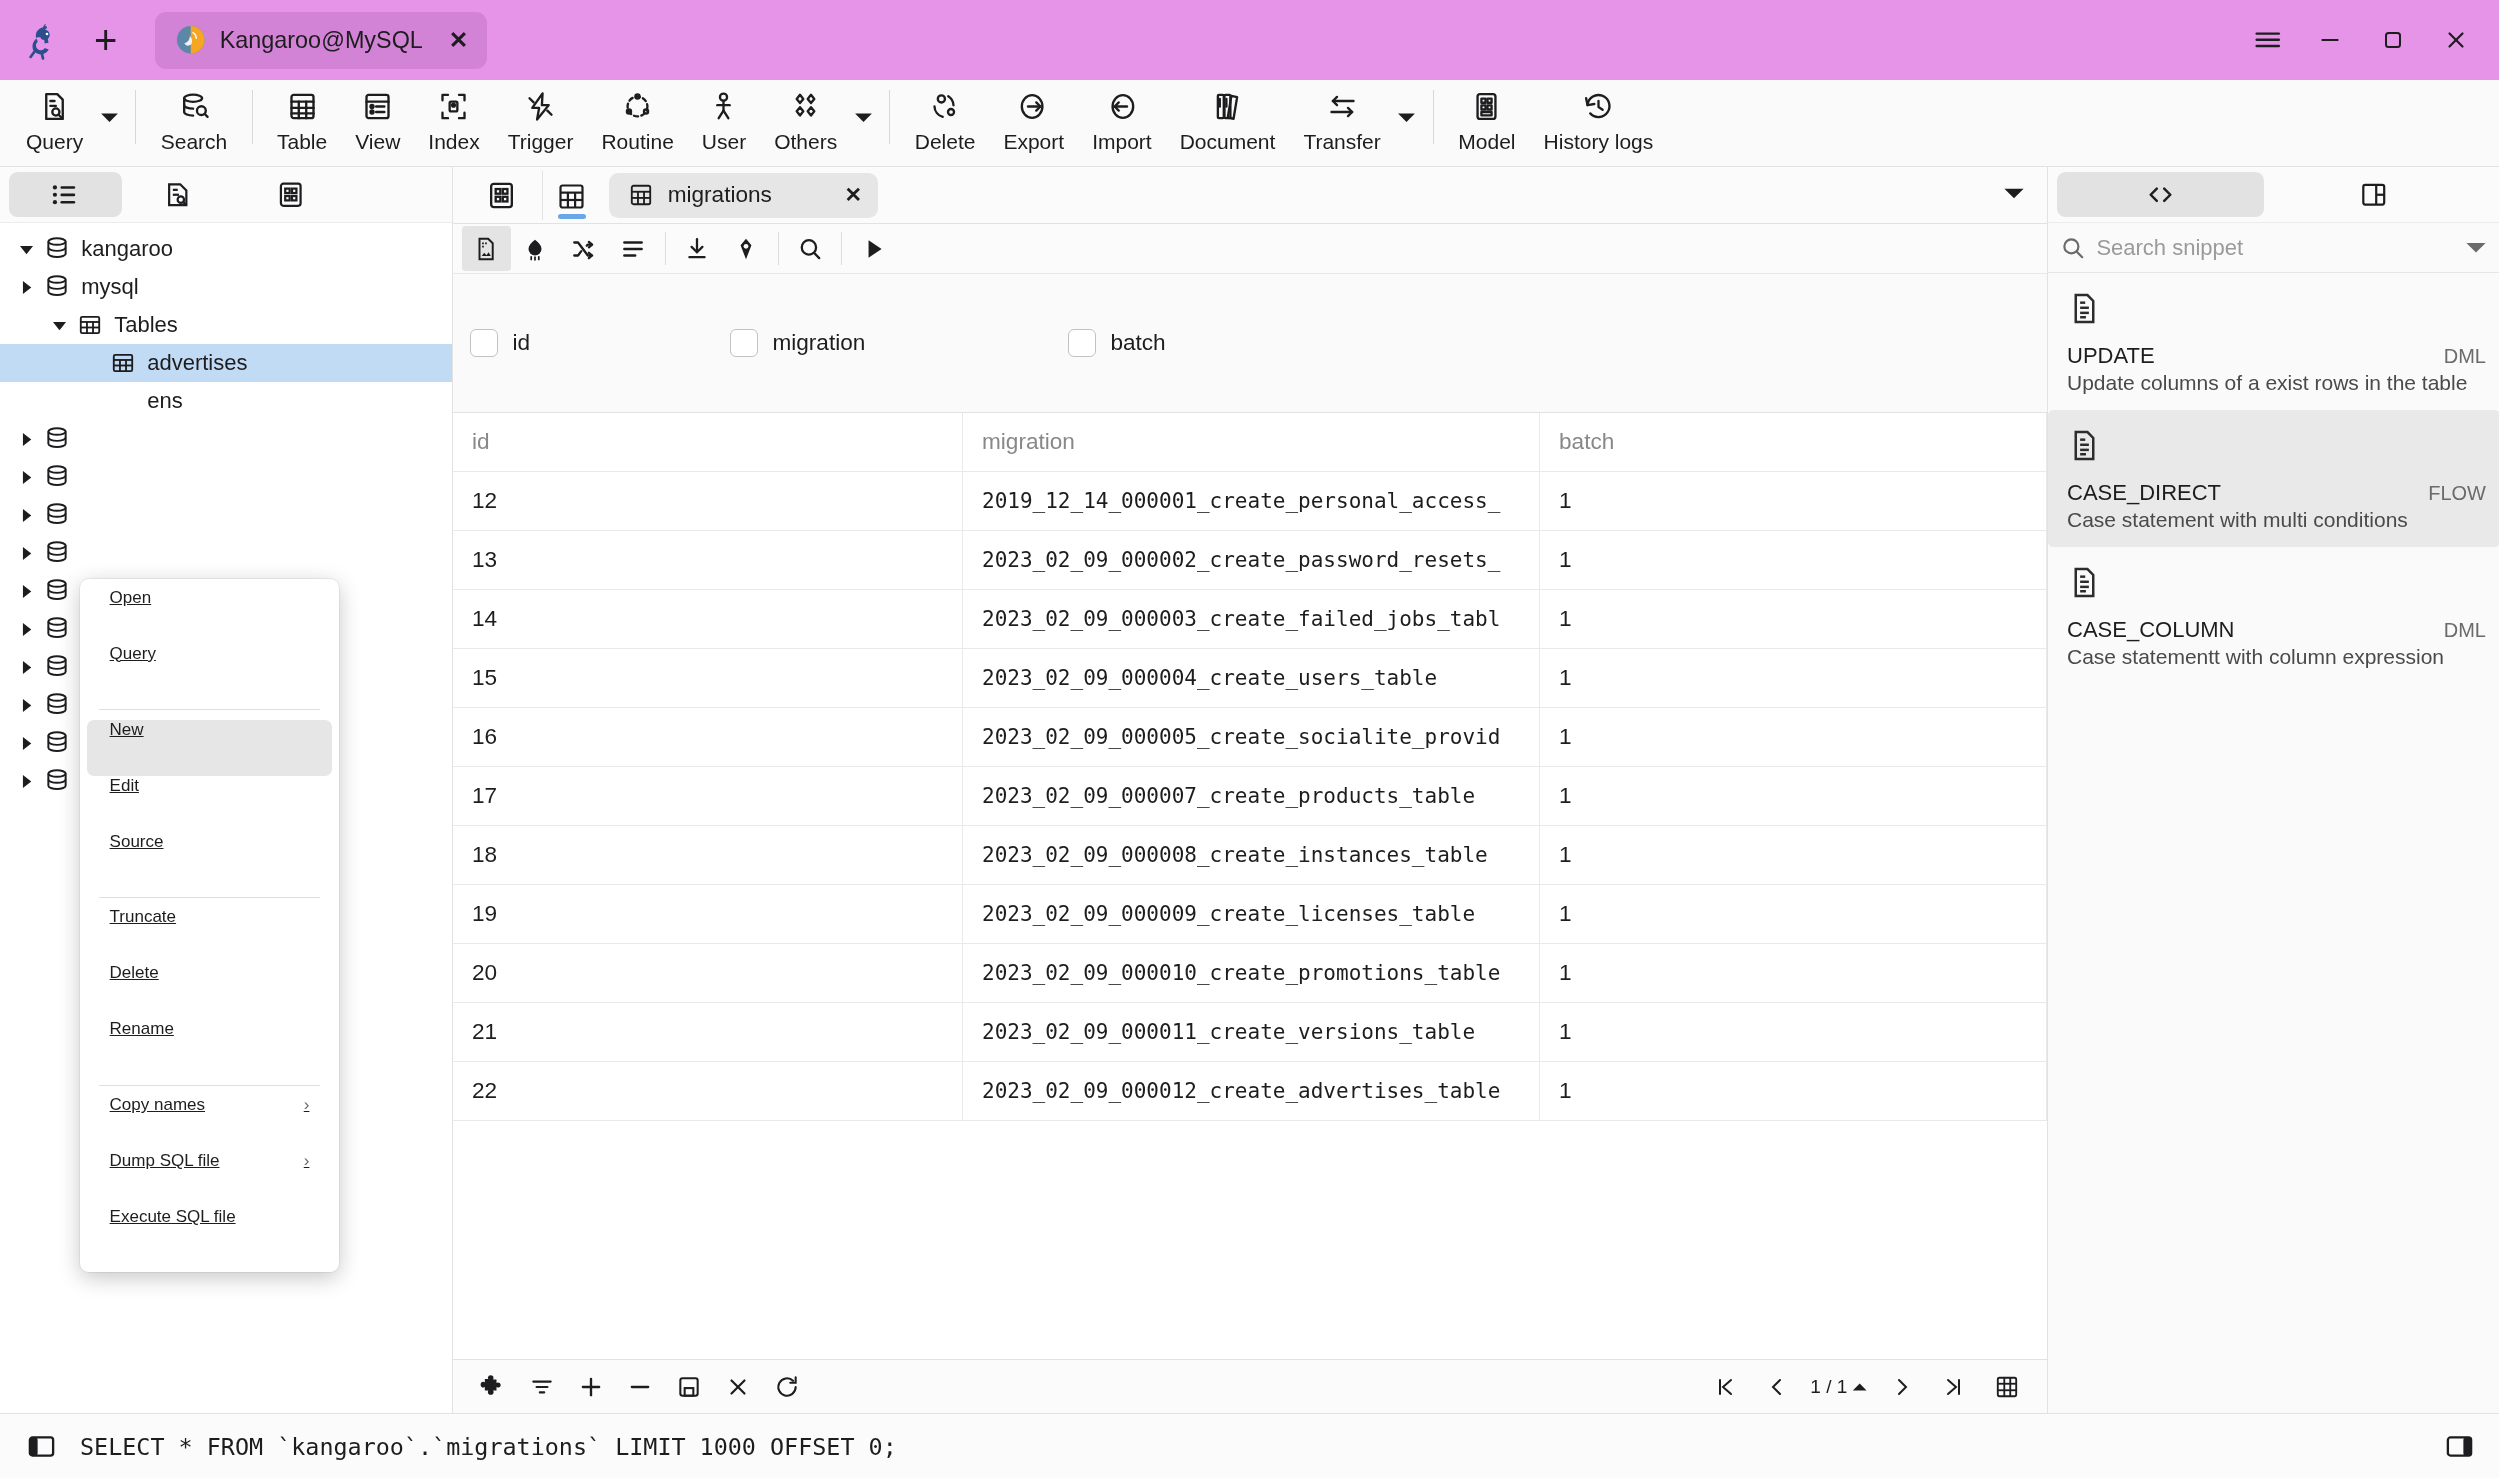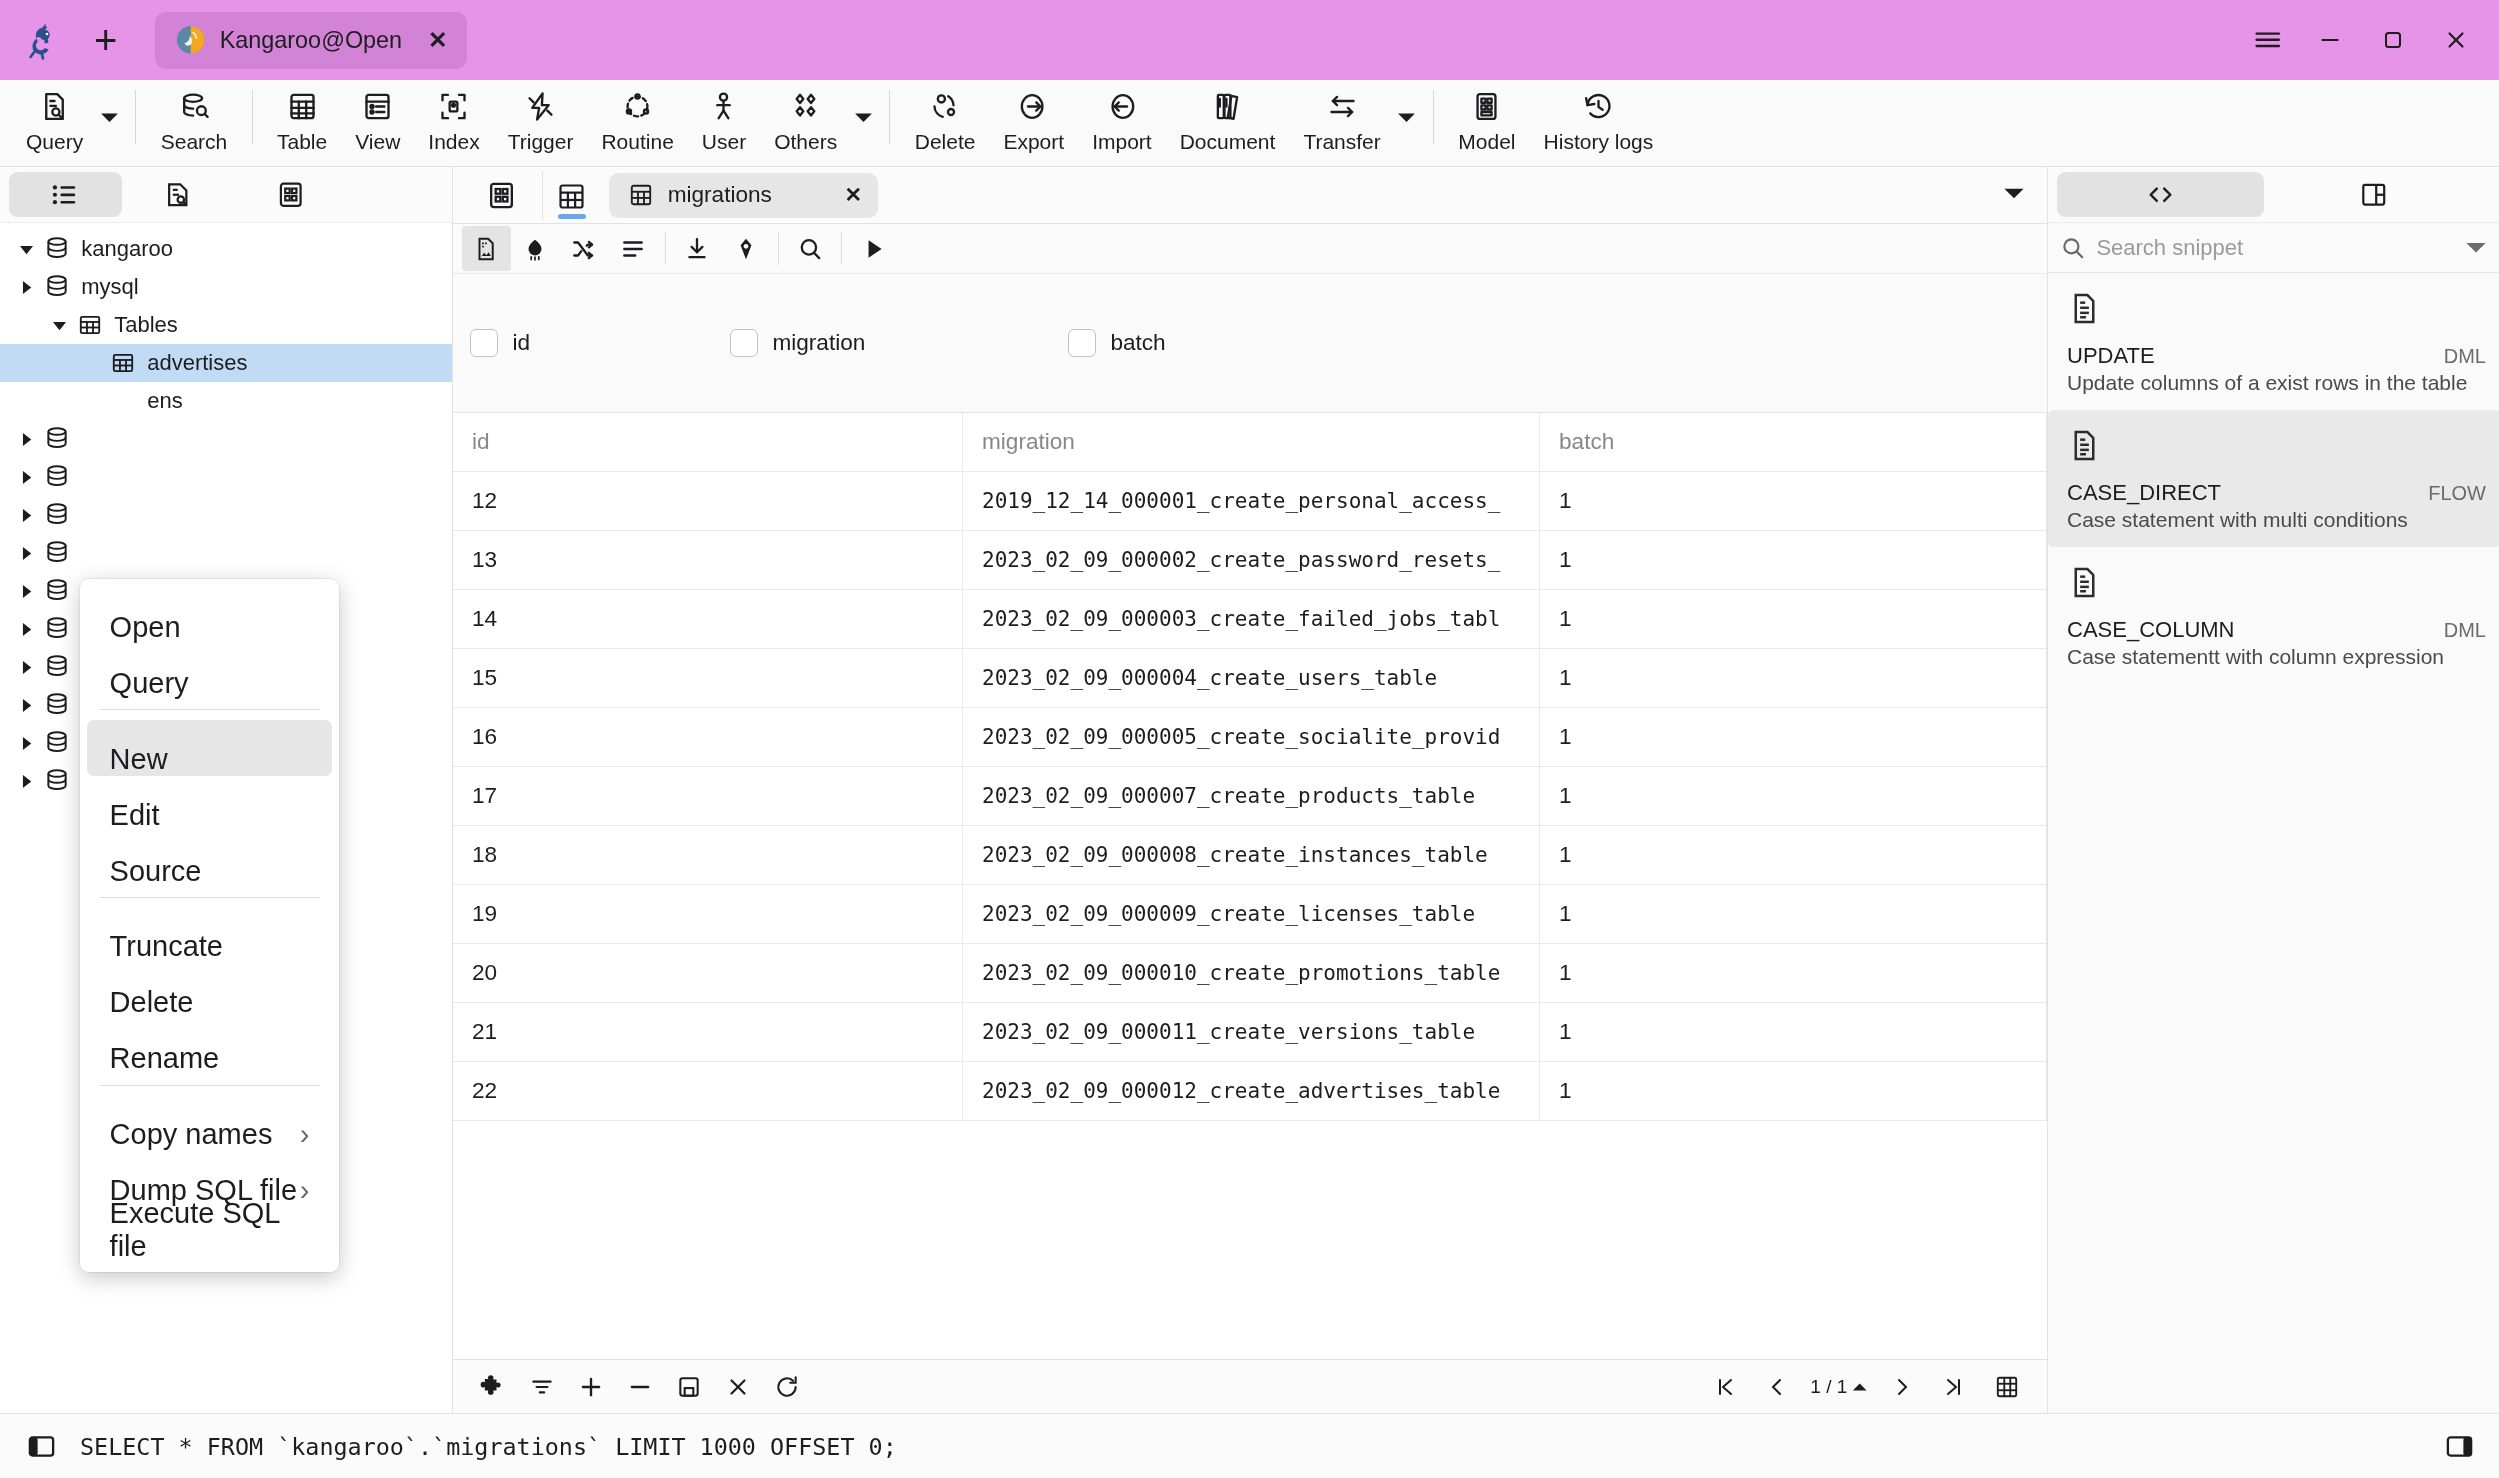--- a/index.html
+++ b/index.html
@@ -70,21 +70,21 @@
   .tw { width: 29.5px; flex: 0 0 29.5px; display: flex; align-items: center; justify-content: center; }
   .tico { width: 31px; flex: 0 0 31px; display: flex; align-items: center; justify-content: center; margin-right: 8.7px; }
 
   
   .ctxmenu {
     position: absolute; left: 80px; top: 412px; width: 259px;
     background: #ffffff; border-radius: 8.7px; padding: 8.7px 0;
     box-shadow: 0 5.2px 22.6px rgba(0,0,0,0.22), 0 0 0 0.9px rgba(0,0,0,0.06);
     z-index: 60;
   }
-  .ctxitem { height: 56px; display: flex; align-items: flex-end; padding: 0 22.6px; font-size: 29px; color: #1d1d1f; cursor: pointer; border-radius: 7px; margin: 0 7px; }
+  .ctxitem { height: 56px; display: flex; align-items: flex-start; padding: 0 22.6px; font-size: 17px; color: #1d1d1f; cursor: pointer; border-radius: 7px; margin: 0 7px; text-decoration: underline; }
   .ctxitem.hl { background: #e6e6e6; }
   .ctxitem .sub { margin-left: auto; color: #6a6a6a; }
   .ctxsep { height: 0.9px; background: #dedede; margin: 9.5px 19px; }
 
   
   .center { flex: 1; display: flex; flex-direction: column; min-width: 0; background:#f9a8d4; }
   .tabstrip { height: 57px; display: flex; align-items: center; border-bottom: 0.9px solid #e2e2e2; background: #fbfbfb; padding-left: 7px; position: relative; }
   .tabico { width: 83px; height: 49px; display: flex; align-items: center; justify-content: center; border-right: 0.9px solid #e2e2e2; }
   .tabstrip-inner { display:flex; align-items:center; height:57px; }
   .sqltab-ico { width: 57px; height: 54px; display:flex; flex-direction:column; align-items:center; justify-content:center; cursor:pointer; position:relative; padding-top:3.5px;}
@@ -162,21 +162,21 @@
     <div class="tb-plus">+</div>
     <div class="conn-tab">
       <span class="db-ico">
         <svg width="29.5" height="29.5" viewBox="0 0 32 32">
             <circle cx="16" cy="16" r="15" fill="#5b87a8"></circle>
             <path d="M16 1a15 15 0 0 1 0 30z" fill="#f5a623"></path>
             <path d="M9 20c4-1 6-4 6-8 2 2 3 5 2 8-1 2-4 3-6 2z" fill="#fff" opacity=".9"></path>
             <path d="M18 8c2 1 4 4 4 7" stroke="#fff" stroke-width="1.6" fill="none"></path>
           </svg>
       </span>
-      <span class="lbl">Kangaroo@Open</span>
+      <span class="lbl">Kangaroo@MySQL</span>
       <span class="x">✕</span>
     </div>
     <div class="win-ctrls">
       <div class="win-btn">
         <svg width="29.5" height="29.5" viewBox="0 0 24 24" stroke="#1d1d1f" stroke-width="2" stroke-linecap="round">
             <line x1="3" y1="7" x2="21" y2="7"></line>
             <line x1="3" y1="12" x2="21" y2="12"></line>
             <line x1="3" y1="17" x2="21" y2="17"></line>
           </svg>
       </div>

